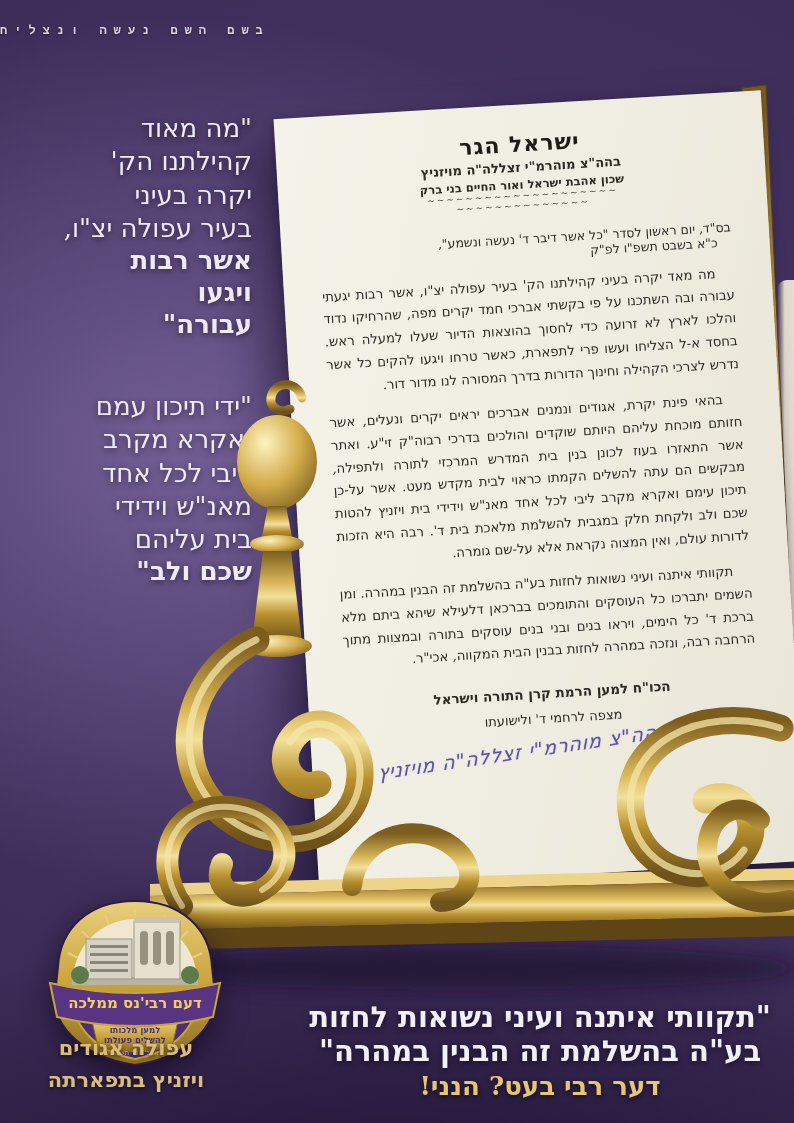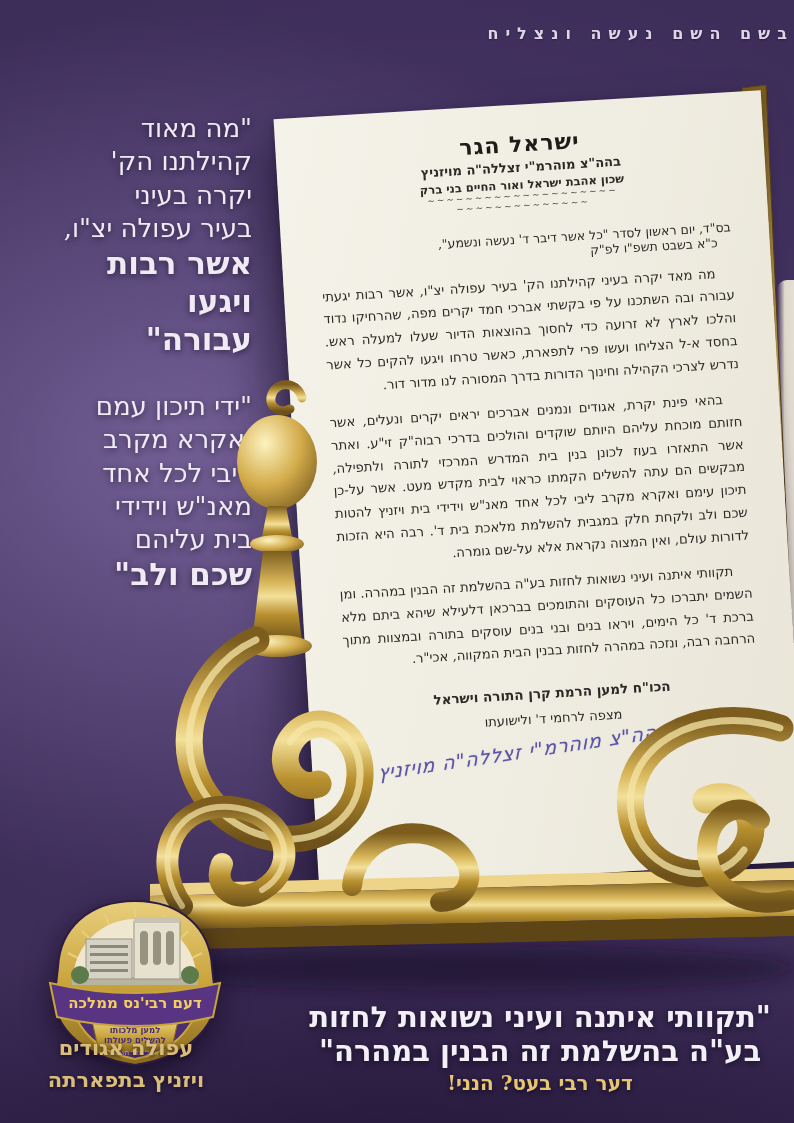--- a/index.html
+++ b/index.html
@@ -9,23 +9,24 @@
   }
   .poster{
     position:absolute;inset:0;width:794px;height:1123px;
     background:
       radial-gradient(900px 700px at 22% 40%, rgba(148,126,184,.55), rgba(148,126,184,0) 62%),
       radial-gradient(1100px 700px at 50% 118%, rgba(24,12,40,.92), rgba(24,12,40,0) 62%),
       radial-gradient(1500px 1200px at 50% 42%, #4c3a6c 0%, #3b2b56 52%, #221334 100%);
     background-color:#2c1d44;
   }
   .top-blessing{
-    position:absolute;top:24px;left:0;width:100%;text-align:right;
-    color:#ddd5e8;font-size:16px;letter-spacing:7px;font-weight:bold;direction:rtl;
+    position:absolute;top:24px;left:0;width:100%;text-align:left;
+    color:#ddd5e8;font-size:12px;letter-spacing:7px;font-weight:bold;direction:rtl;
     text-shadow:0 1px 2px rgba(0,0,0,.4);
+    font-family:Liberation Mono, monospace;
   }
   .drape{
     position:absolute;top:280px;right:0;width:17px;height:495px;z-index:1;
     background:linear-gradient(to left,#f0e9da 55%,rgba(240,233,218,0));
     border-radius:10px 0 0 10px;opacity:.95;
   }
   svg.stand{position:absolute;left:0;top:0;pointer-events:none;}
   #stand-back{z-index:1;}
   #stand-front{z-index:3;}
   .paper{
@@ -49,35 +50,35 @@
     margin-top:10px;text-align:center;font-size:19px;font-style:italic;
     color:#5b53a8;transform:rotate(-5deg) skewX(-8deg);letter-spacing:1px;
     text-shadow:0 0 1px rgba(91,83,168,.5);
   }
   .quote{
     position:absolute;left:10px;width:242px;direction:rtl;text-align:right;z-index:2;
     color:#efeaf4;font-family:"DejaVu Serif","DejaVu Sans",serif;
     text-shadow:0 2px 6px rgba(10,4,22,.55);
   }
   .quote .ln{display:block;font-size:26px;line-height:1.28;}
-  .quote .em{display:block;font-size:31px;line-height:1.22;font-weight:bold;}
+  .quote .em{display:block;font-size:26px;line-height:1.22;font-weight:bold;}
   #quote-top{top:112px;}
   #quote-mid{top:390px;}
   .emblem{position:absolute;left:42px;top:889px;width:186px;height:178px;z-index:4;filter:drop-shadow(0 8px 14px rgba(10,4,22,.6));}
   .bottom-left-lines{
     position:absolute;left:0;top:1032px;width:252px;text-align:center;z-index:5;direction:rtl;
     color:#d9bd7b;font-size:21px;font-weight:bold;line-height:1.5;
     font-family:"DejaVu Serif","DejaVu Sans",serif;text-shadow:0 2px 4px rgba(10,4,22,.6);
   }
   .bottom-right-block{
     position:absolute;left:300px;top:1000px;width:480px;text-align:center;z-index:5;direction:rtl;
     font-family:"DejaVu Serif","DejaVu Sans",serif;
   }
   .br-white{display:block;color:#f3eff7;font-size:29px;font-weight:bold;line-height:1.18;text-shadow:0 2px 6px rgba(10,4,22,.65);}
-  .br-gold{display:block;color:#e7c672;font-size:20px;font-weight:bold;margin-top:3px;text-shadow:0 2px 5px rgba(10,4,22,.7);}
+  .br-gold{display:block;color:#e7c672;font-size:26px;font-weight:bold;margin-top:3px;text-shadow:0 2px 5px rgba(10,4,22,.7);}
 </style>
 </head>
 <body>
 
 <div class="poster">
 
   <div class="top-blessing">בשם השם נעשה ונצליח</div>
 
   <div class="drape"></div>
 

